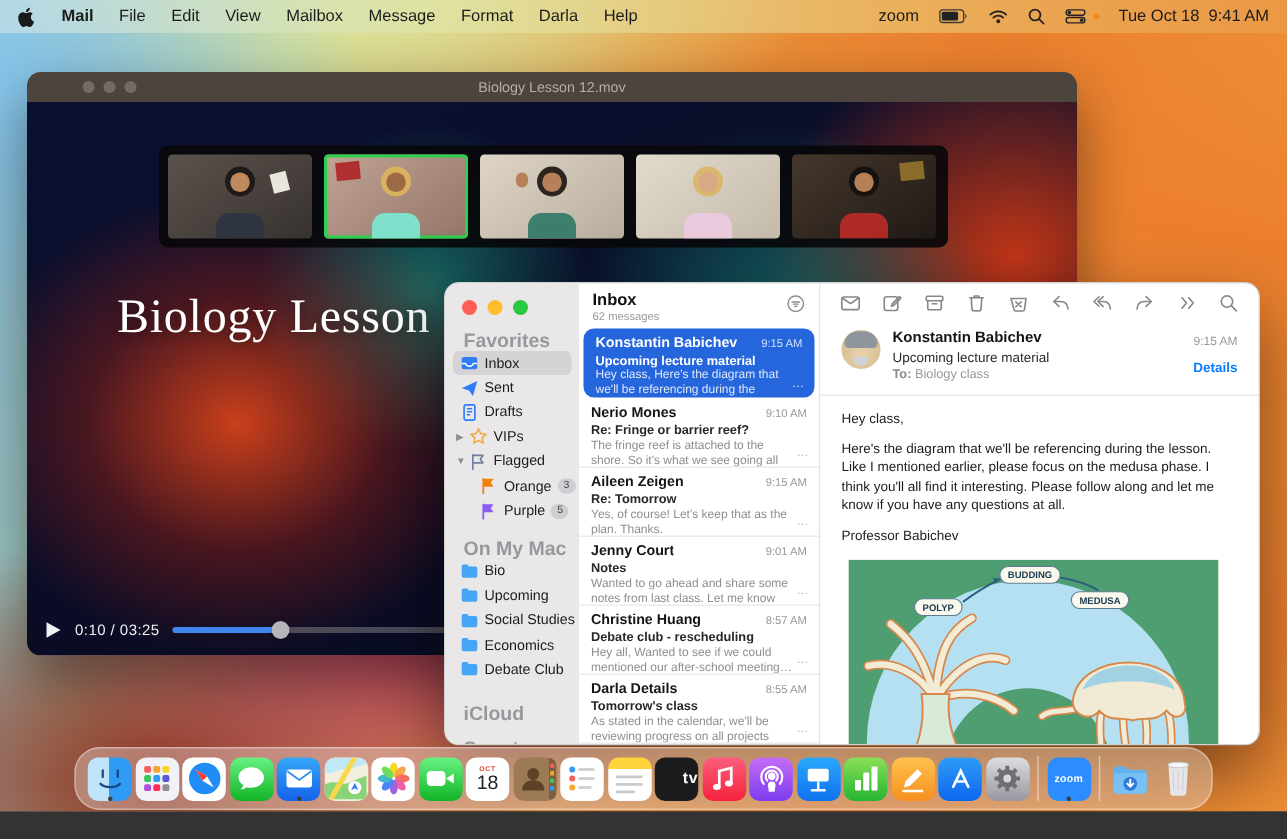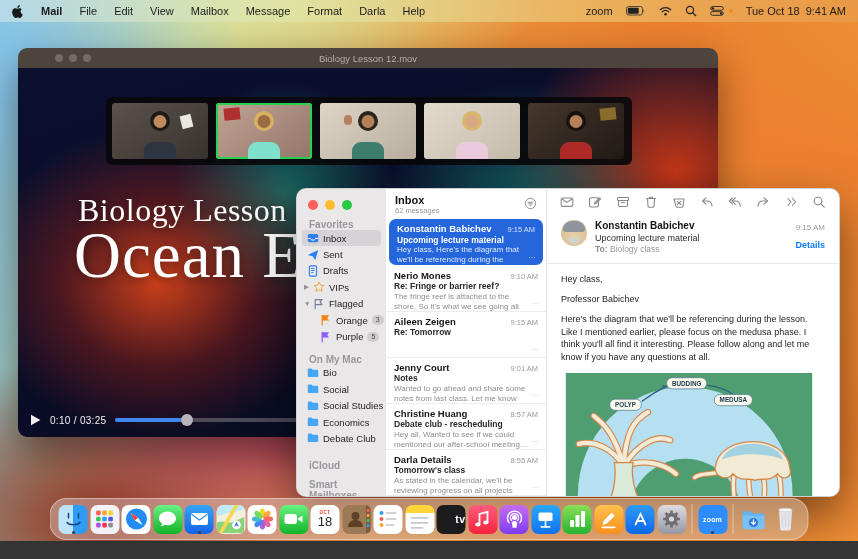--- a/index.html
+++ b/index.html
@@ -62,21 +62,21 @@
   .vtrack{position:relative;flex:1;height:4px;border-radius:2px;background:rgba(125,125,132,.55);}
   .vfill{position:absolute;left:0;top:0;height:4px;width:72px;border-radius:2px;background:#3f86ee;}
   .vknob{position:absolute;left:66px;top:-4px;width:12px;height:12px;border-radius:50%;background:#b6b6ba;box-shadow:0 1px 2px rgba(0,0,0,.4);}
   
   .mwin{position:absolute;left:296px;top:188px;width:544px;height:309px;z-index:20;border-radius:10px;overflow:hidden;
     display:flex;box-shadow:0 20px 48px rgba(0,0,0,.5);border:1px solid rgba(0,0,0,.18);background:#fff;}
   .sb{width:89px;flex:none;background:rgba(233,230,232,.97);padding:0 5px;position:relative;font-size:9.5px;color:#1c1c1e;}
   .lights{display:flex;gap:7px;position:absolute;left:11px;top:11px;}
   .light{width:10px;height:10px;border-radius:50%;}
   .lr{background:#ff5f57;} .ly{background:#febc2e;} .lg{background:#28c840;}
-  .sb-label{font-size:10px;font-weight:700;color:#97979c;padding-left:7px;}
+  .sb-label{font-size:13px;font-weight:700;color:#97979c;padding-left:7px;}
   .sb-label.first{margin-top:30px;}
   .sitem{height:16.4px;display:flex;align-items:center;gap:4px;padding:0 5px;border-radius:4px;white-space:nowrap;}
   .sitem.sel{background:#d6d3d7;}
   .sitem .chev{font-size:6.5px;color:#8e8e93;width:5px;margin-left:-3px;flex:none;}
   .sitem.indent{margin-left:13px;}
   .sitem svg{flex:none;}
   .badge{margin-left:auto;background:#cfccd2;color:#48484d;font-size:7px;line-height:10px;height:10px;padding:0 4px;border-radius:6px;}
   .mt10{margin-top:9px;} .mt14{margin-top:13px;} .mt8{margin-top:8px;}
   
   .mlist{width:161px;flex:none;border-right:1px solid #e3e3e5;background:#fff;display:flex;flex-direction:column;}
@@ -245,21 +245,20 @@
             <span class="torso"></span>
           </div>
         <div class="tile t5">
             <span class="art"></span>
             <span class="hair"></span>
             <span class="head"></span>
             <span class="torso"></span>
           </div>
       </div>
       <div class="vt1">Biology Lesson 12</div>
-      <div class="vt2">Ocean E</div>
       <div class="vcontrols">
         <span style="display:flex;">
           <svg width="11" height="12" viewBox="0 0 11 12">
               <path d="M1,0.8 L10.4,6 1,11.2 Z" fill="#f0f0f2"></path>
             </svg>
         </span>
         <span class="vtime">0:10 / 03:25</span>
         <div class="vtrack">
           <div class="vfill"></div>
           <div class="vknob"></div>
@@ -333,21 +332,21 @@
       <div class="sitem">
         <svg width="12" height="12" viewBox="0 0 12 12">
             <path d="M0.8,2.6 c0,-0.7 0.5,-1.2 1.1,-1.2 h2.6 l1.2,1.3 h4.4 c0.6,0 1.1,0.5 1.1,1.2 v5 c0,0.7 -0.5,1.2 -1.1,1.2 H1.9 c-0.6,0 -1.1,-0.5 -1.1,-1.2 Z" fill="#47a5f5"></path>
           </svg>
         <span>Bio</span>
       </div>
       <div class="sitem">
         <svg width="12" height="12" viewBox="0 0 12 12">
             <path d="M0.8,2.6 c0,-0.7 0.5,-1.2 1.1,-1.2 h2.6 l1.2,1.3 h4.4 c0.6,0 1.1,0.5 1.1,1.2 v5 c0,0.7 -0.5,1.2 -1.1,1.2 H1.9 c-0.6,0 -1.1,-0.5 -1.1,-1.2 Z" fill="#47a5f5"></path>
           </svg>
-        <span>Social</span>
+        <span>Upcoming</span>
       </div>
       <div class="sitem">
         <svg width="12" height="12" viewBox="0 0 12 12">
             <path d="M0.8,2.6 c0,-0.7 0.5,-1.2 1.1,-1.2 h2.6 l1.2,1.3 h4.4 c0.6,0 1.1,0.5 1.1,1.2 v5 c0,0.7 -0.5,1.2 -1.1,1.2 H1.9 c-0.6,0 -1.1,-0.5 -1.1,-1.2 Z" fill="#47a5f5"></path>
           </svg>
         <span>Social Studies</span>
       </div>
       <div class="sitem">
         <svg width="12" height="12" viewBox="0 0 12 12">
             <path d="M0.8,2.6 c0,-0.7 0.5,-1.2 1.1,-1.2 h2.6 l1.2,1.3 h4.4 c0.6,0 1.1,0.5 1.1,1.2 v5 c0,0.7 -0.5,1.2 -1.1,1.2 H1.9 c-0.6,0 -1.1,-0.5 -1.1,-1.2 Z" fill="#47a5f5"></path>
@@ -392,20 +391,21 @@
         <div class="m-subj">Re: Fringe or barrier reef?</div>
         <div class="m-prev">The fringe reef is attached to the shore. So it's what we see going all along the…</div>
         <span class="m-dots">…</span>
       </div>
       <div class="msg">
         <div class="m-top">
             <span class="m-sender">Aileen Zeigen</span>
             <span class="m-time">9:15 AM</span>
           </div>
         <div class="m-subj">Re: Tomorrow</div>
+        <div class="m-prev">Yes, of course! Let's keep that as the plan. Thanks.</div>
         <span class="m-dots">…</span>
       </div>
       <div class="msg">
         <div class="m-top">
             <span class="m-sender">Jenny Court</span>
             <span class="m-time">9:01 AM</span>
           </div>
         <div class="m-subj">Notes</div>
         <div class="m-prev">Wanted to go ahead and share some notes from last class. Let me know of…</div>
         <span class="m-dots">…</span>
@@ -499,22 +499,22 @@
         <div>
           <div class="rh-name">Konstantin Babichev</div>
           <div class="rh-subj">Upcoming lecture material</div>
           <div class="rh-to"><b>To:</b> <span>Biology class</span></div>
         </div>
         <span class="rh-time">9:15 AM</span>
         <span class="rh-details">Details</span>
       </div>
       <div class="rp-body">
         <p>Hey class,</p>
+        <p>Here's the diagram that we'll be referencing during the lesson. Like I mentioned earlier, please focus on the medusa phase. I think you'll all find it interesting. Please follow along and let me know if you have any questions at all.</p>
         <p>Professor Babichev</p>
-        <p>Here's the diagram that we'll be referencing during the lesson. Like I mentioned earlier, please focus on the medusa phase. I think you'll all find it interesting. Please follow along and let me know if you have any questions at all.</p>
       </div>
       <div class="diagram">
         <svg width="264" height="140" viewBox="0 0 264 150">
           <rect width="264" height="150" fill="#4f9e72"></rect>
           <circle cx="128" cy="130" r="115" fill="#b5e0f2"></circle>
           <circle cx="128" cy="152" r="60" fill="#4f9e72"></circle>
 
           <g fill="none" stroke-linecap="round">
             <g stroke="#d8874b" stroke-width="7">
               <path d="M62,100 C50,80 30,72 14,76"></path>

